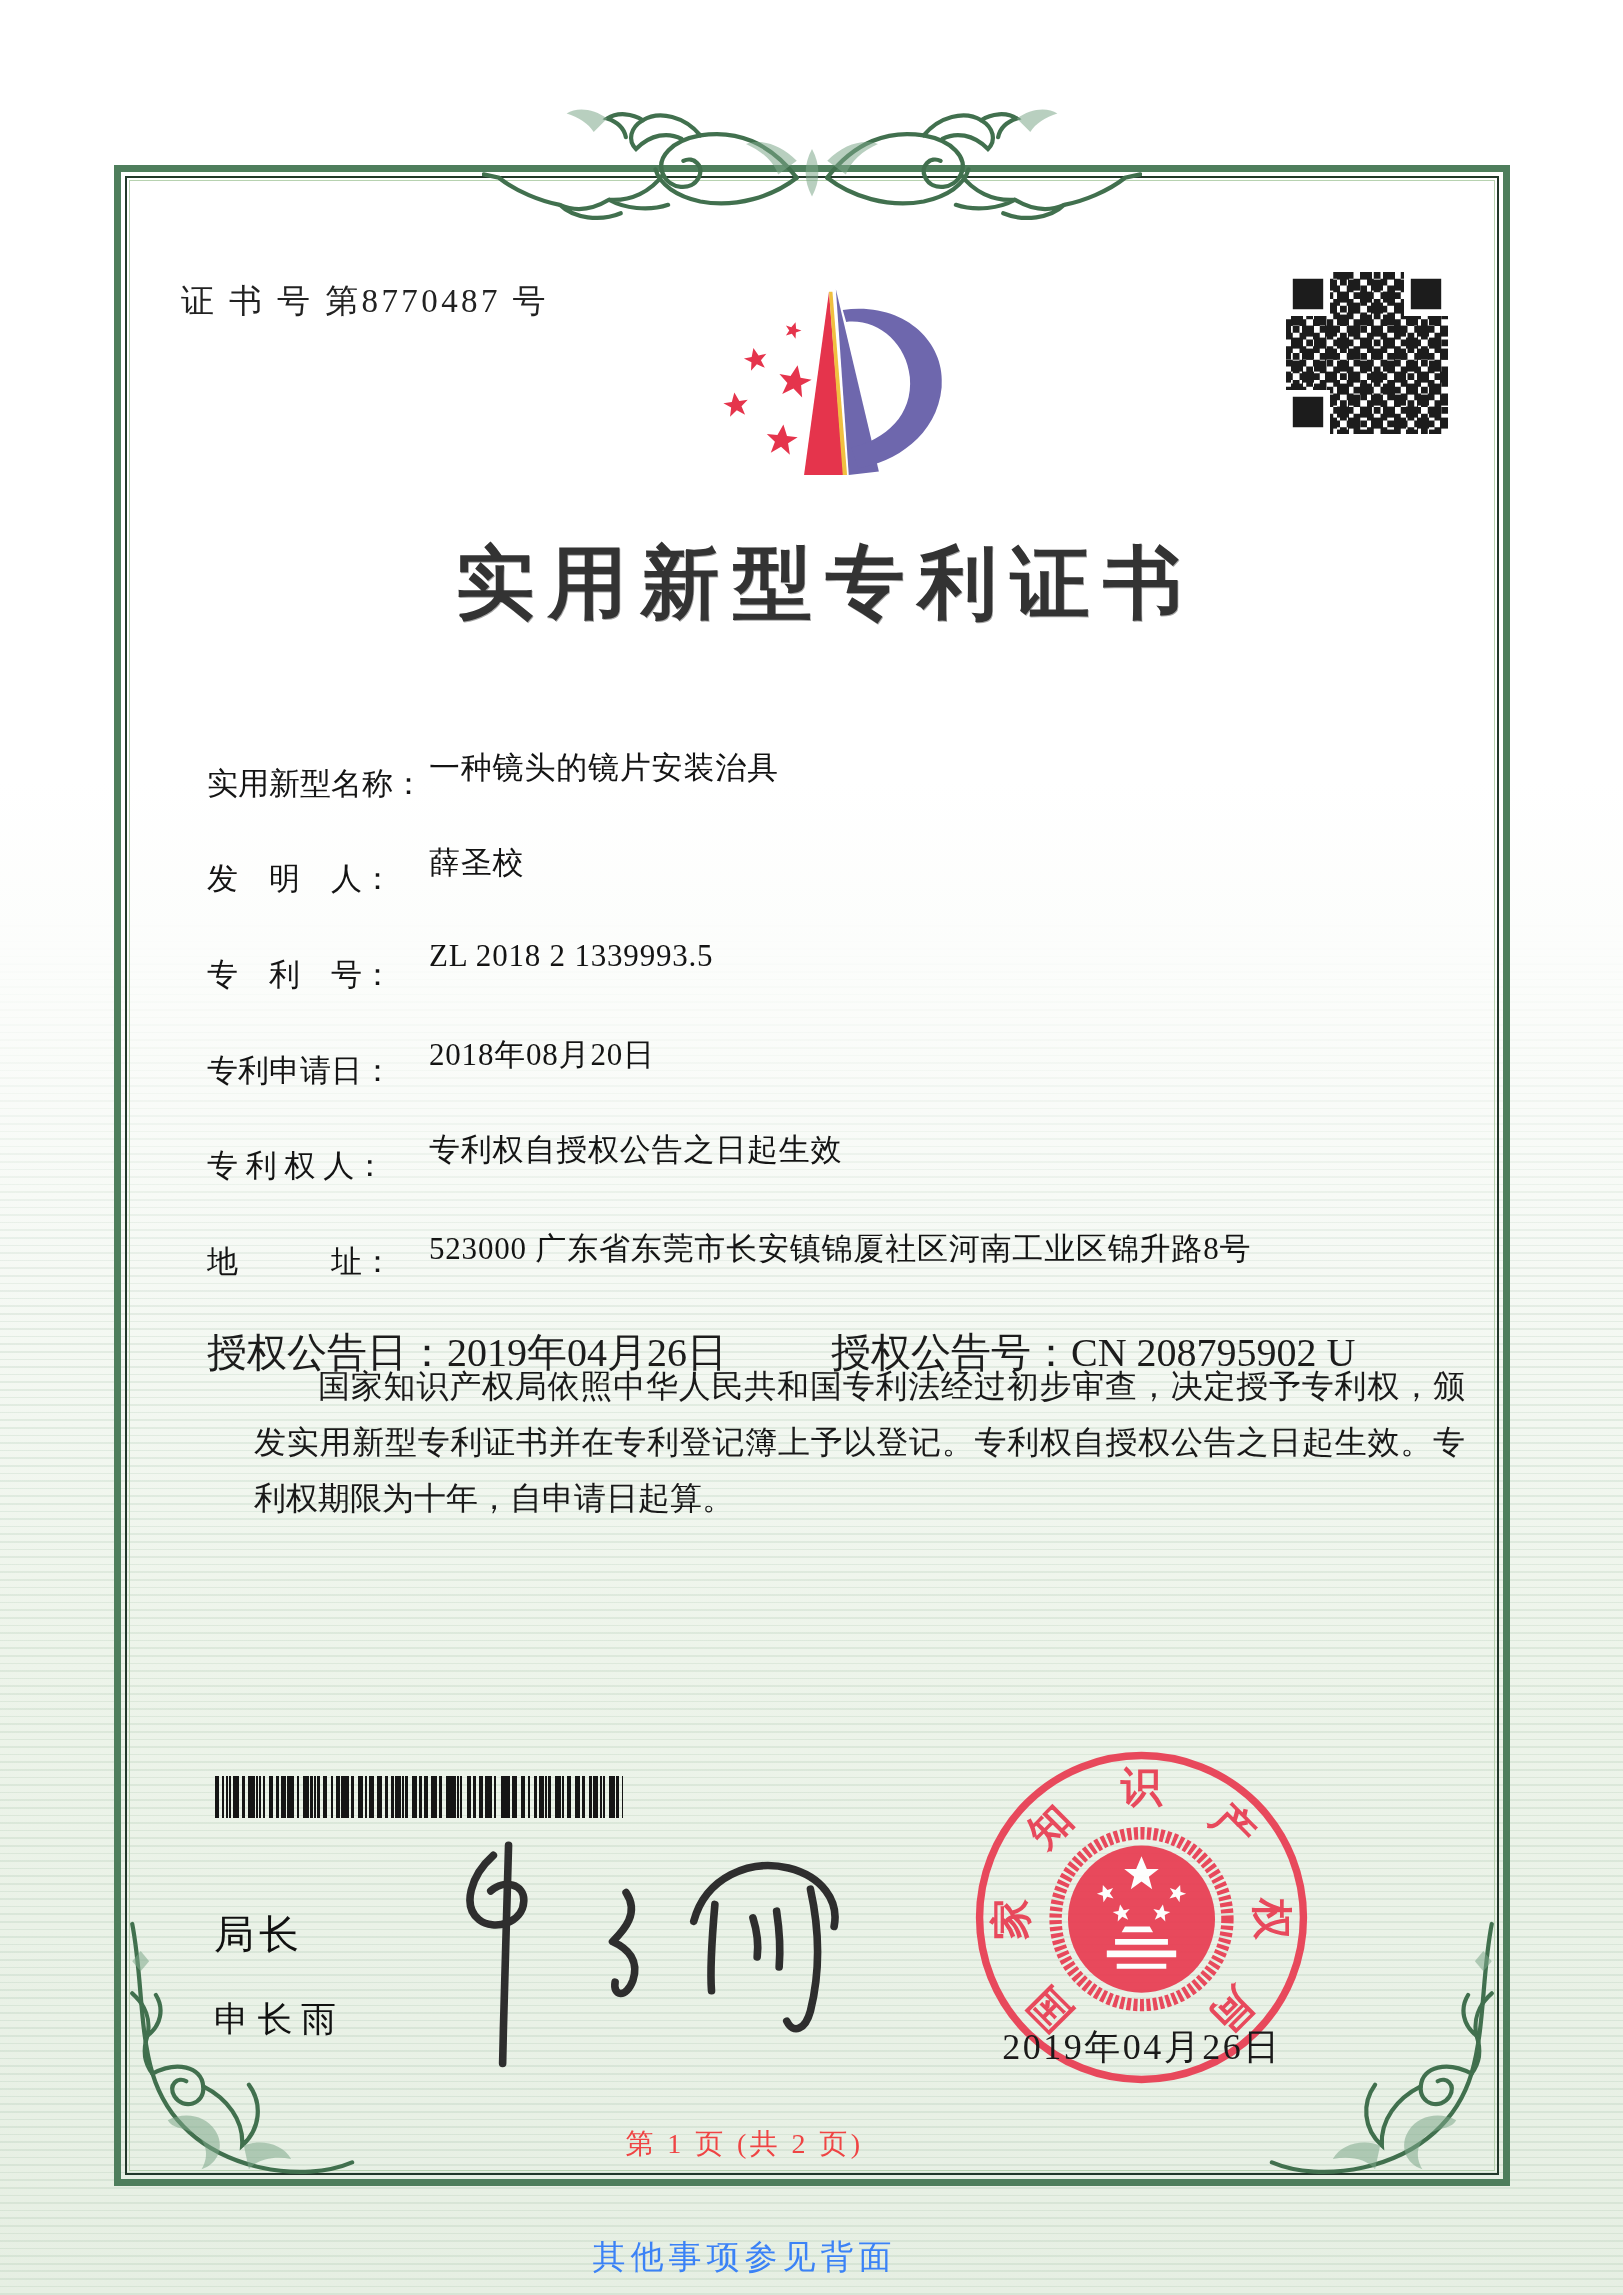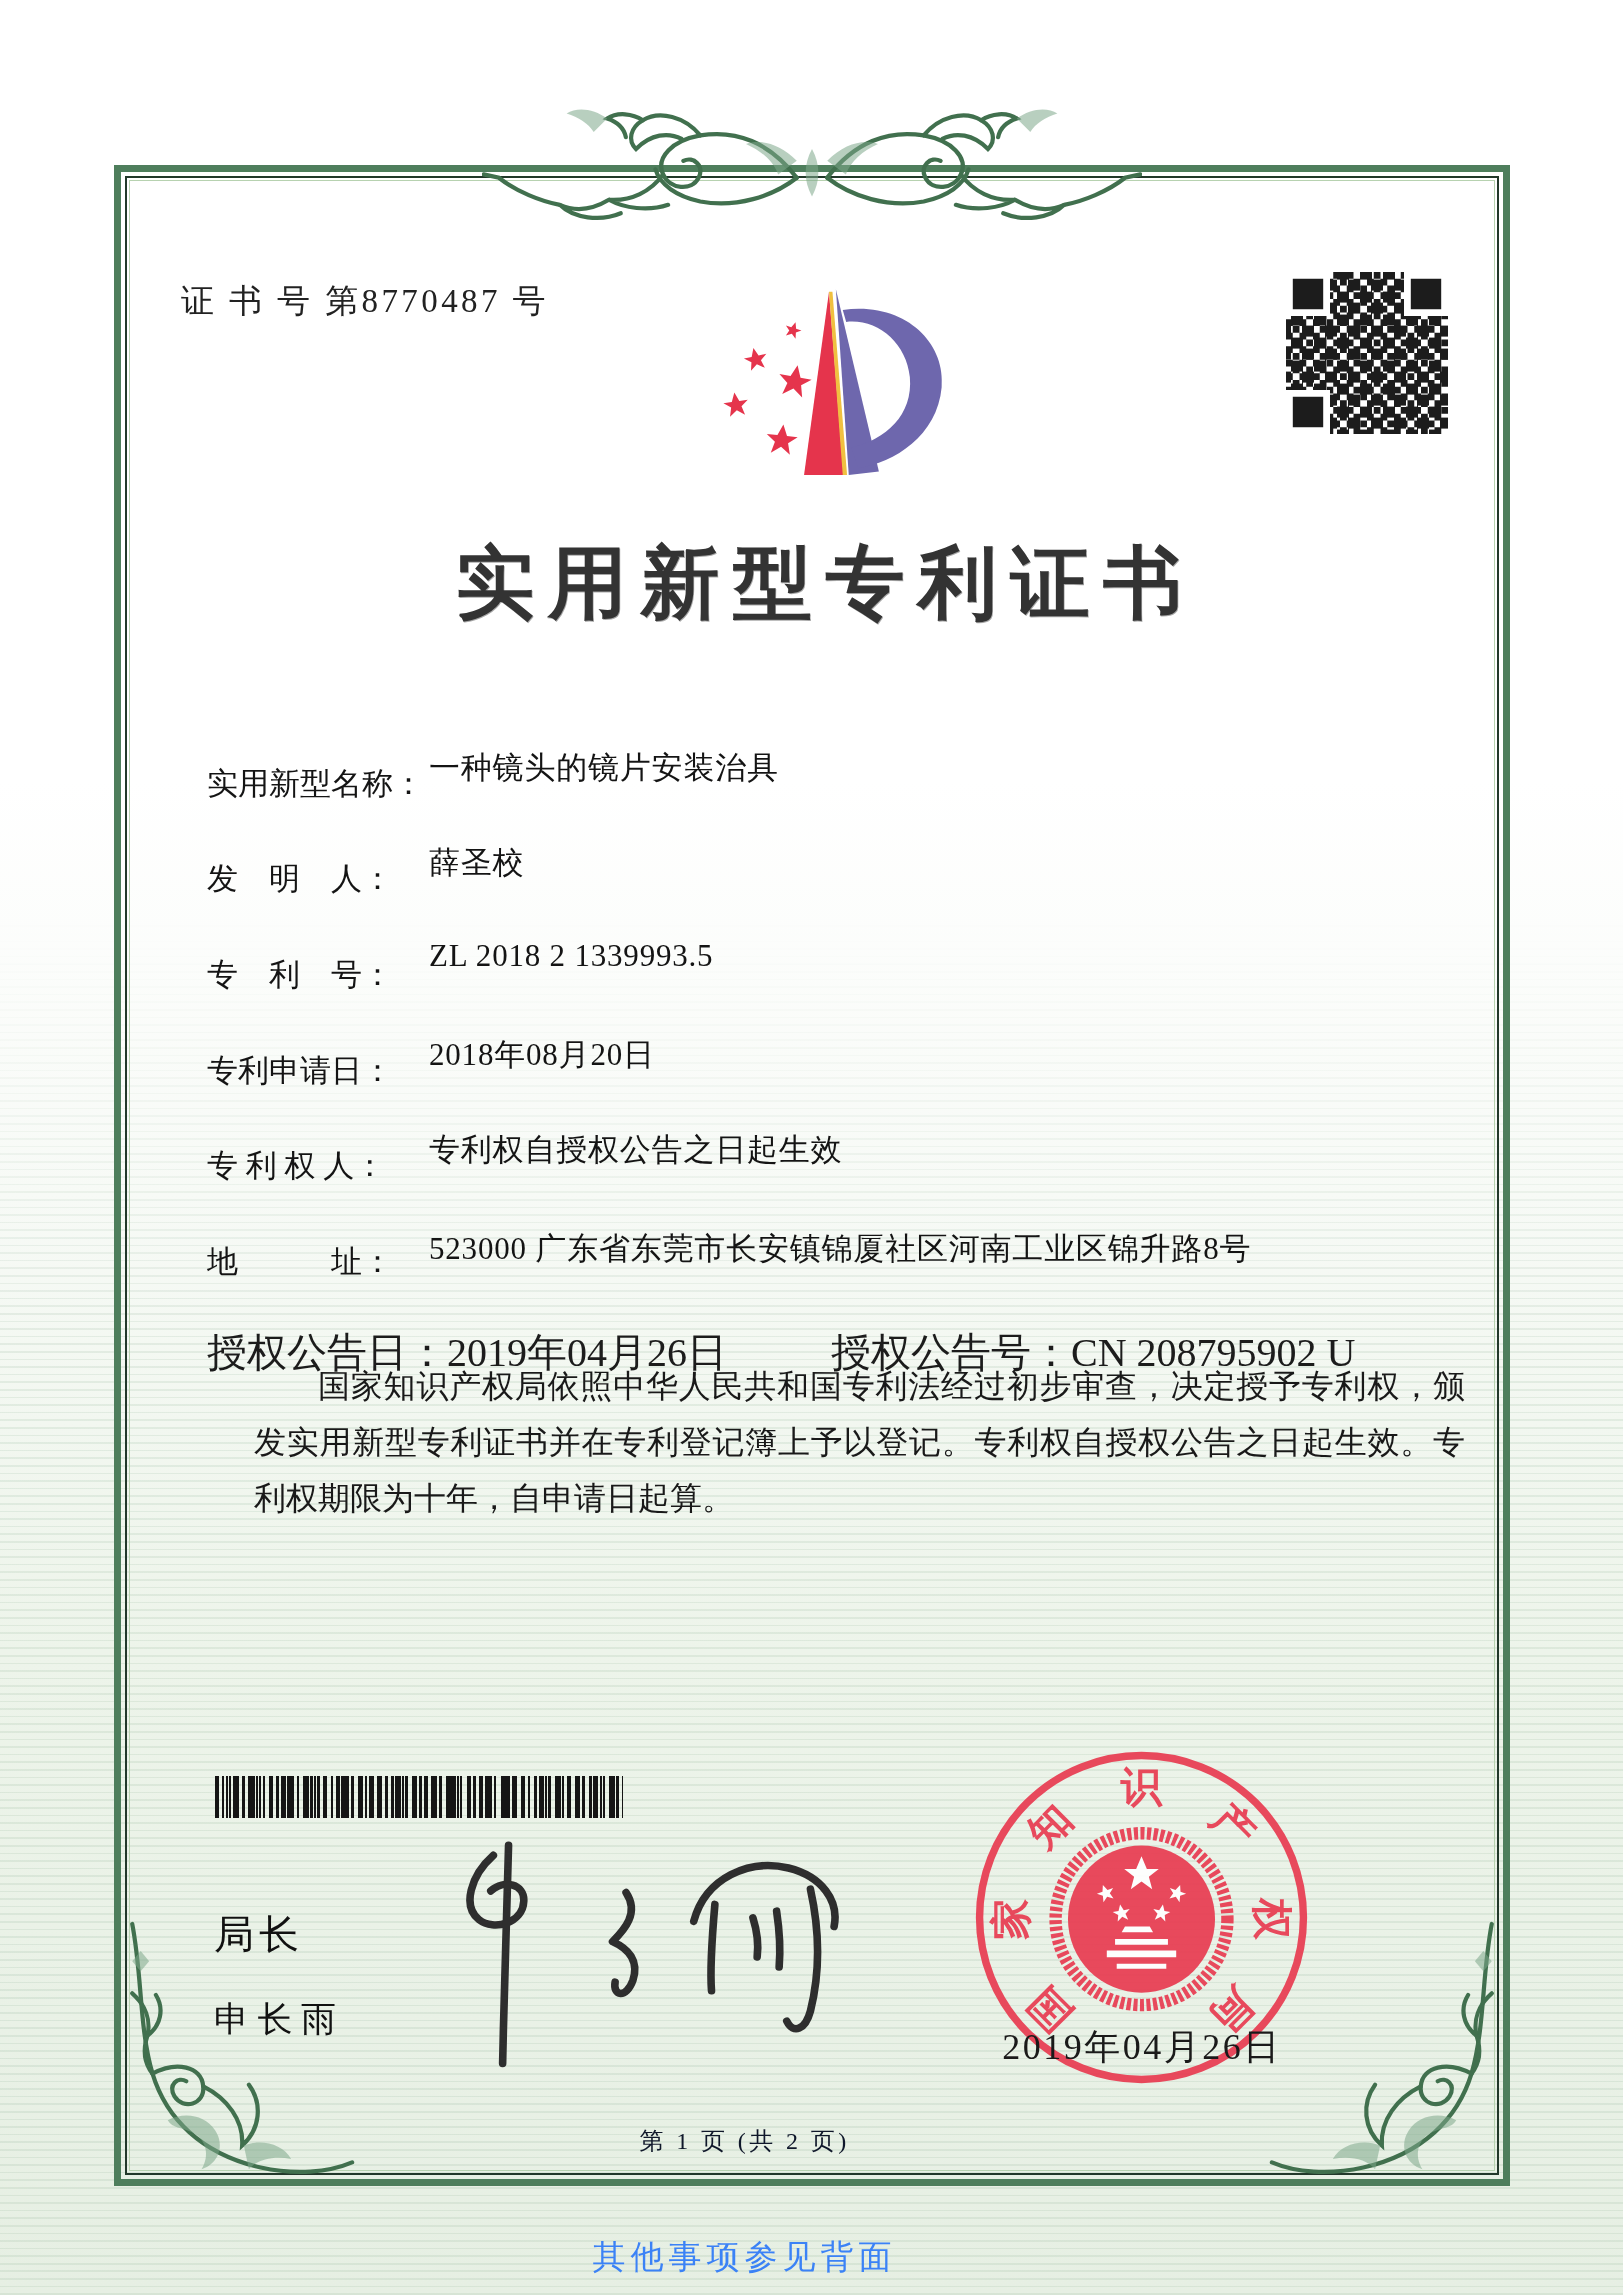--- a/index.html
+++ b/index.html
@@ -57,21 +57,21 @@
       background-image:
         repeating-linear-gradient(90deg,#151515 0 2.5px,transparent 2.5px 6.8px),
         repeating-linear-gradient(90deg,#151515 0 1.7px,transparent 1.7px 11px),
         repeating-linear-gradient(90deg,#151515 0 4.2px,transparent 4.2px 18px);}
   .director-title{position:absolute;left:214px;top:1907px;font-size:40px;letter-spacing:5px;color:#111;}
   .director-name{position:absolute;left:214px;top:1996px;font-size:35px;letter-spacing:8.5px;color:#111;}
   .signature{position:absolute;left:413px;top:1840px;width:482px;height:254px;}
   .seal{position:absolute;left:968px;top:1744px;width:347px;height:347px;opacity:.93;}
   .seal-date{position:absolute;left:977px;top:2023px;width:330px;text-align:center;
       font-size:36px;letter-spacing:2.5px;color:#1a1a1a;}
-  .page-indicator{position:absolute;left:0;top:2125px;width:1489px;text-align:center;font-size:24px;letter-spacing:3.4px;color:#0f172a;}
+  .page-indicator{position:absolute;left:0;top:2125px;width:1489px;text-align:center;font-size:28px;letter-spacing:3.4px;color:#ef4444;}
   .back-note{position:absolute;left:0;top:2235px;width:1489px;text-align:center;font-size:33px;letter-spacing:5px;color:#3b82f6;}
   .ink{stroke:#2e2e2e;stroke-width:9;fill:none;stroke-linecap:round;stroke-linejoin:round;}
   .flor{stroke:#41704e;stroke-width:5;fill:none;stroke-linecap:round;}
   .florfill{fill:#7da88a;opacity:.55;}
 </style>
 </head>
 <body>
 
 <div class="texture"></div>
 

